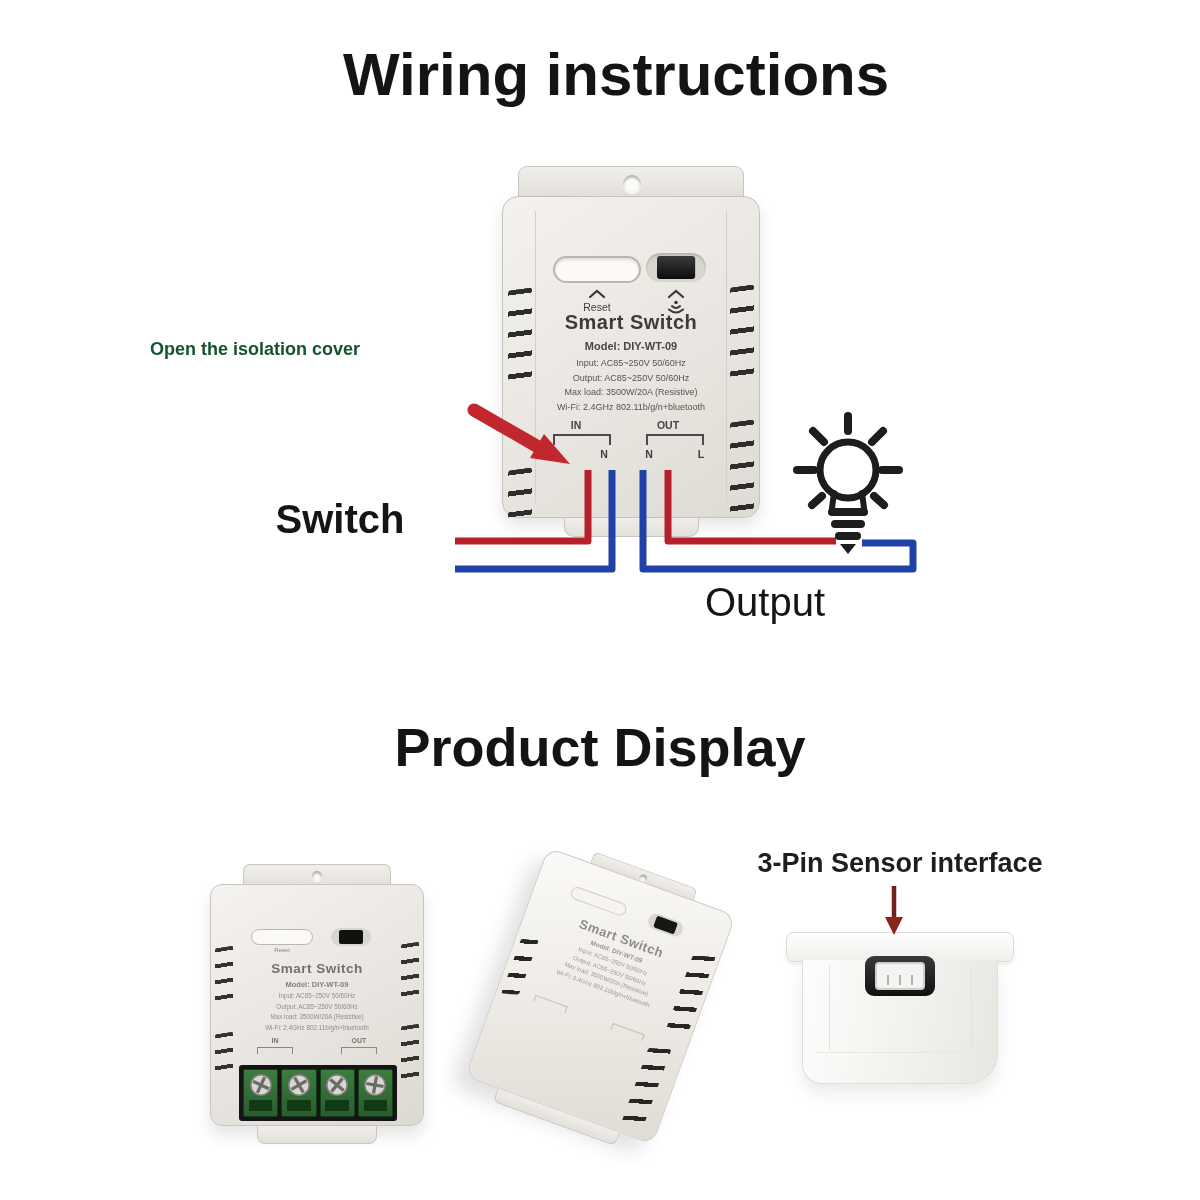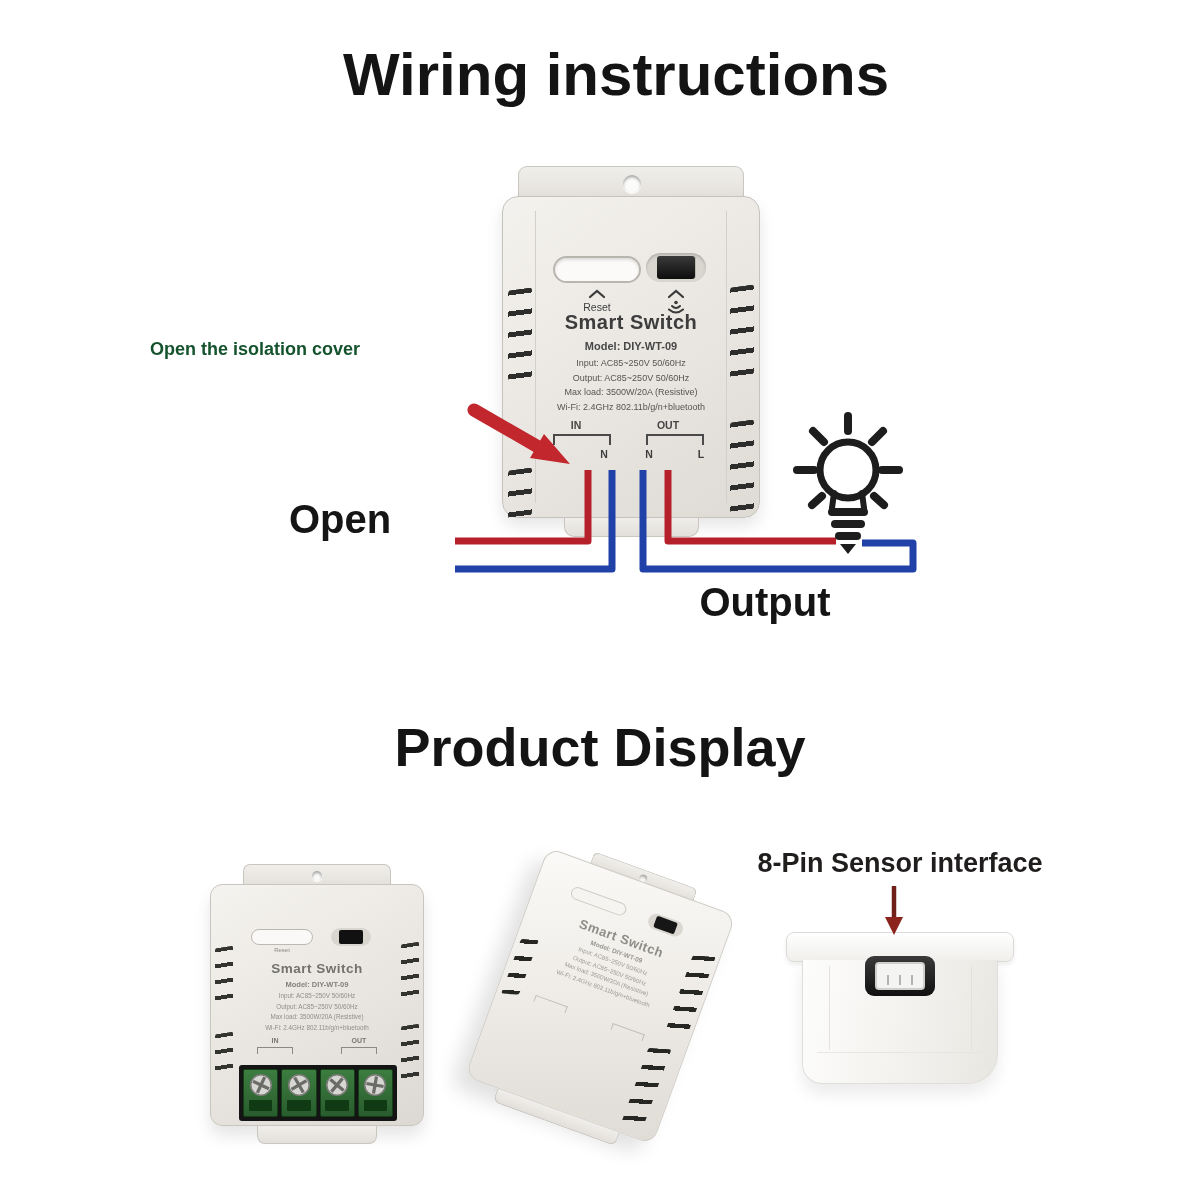--- a/index.html
+++ b/index.html
@@ -10,21 +10,21 @@
   
   .h-title{position:absolute;left:0;width:1200px;text-align:center;font-weight:bold;color:#141414;margin:0;}
   #wiring-title{top:40px;font-size:60px;letter-spacing:0px;margin-left:16px;}
   #product-title{top:716px;font-size:54px;}
   
   .annotation{position:absolute;left:150px;top:338px;width:360px;text-align:left;
     font-size:18px;font-weight:bold;color:#14532d;line-height:1.26;}
   .input-label{position:absolute;left:218px;top:496px;width:244px;text-align:center;
     font-size:40px;font-weight:bold;color:#151515;line-height:1.18;}
   .output-label{position:absolute;left:660px;top:580px;width:210px;text-align:center;
-    font-size:40px;font-weight:bold;color:#151515;}
+    font-size:40px;font-weight:normal;color:#151515;}
   .sensor-label{position:absolute;left:755px;top:848px;width:290px;text-align:center;
     font-size:27px;font-weight:bold;color:#201d1d;}
   
   .device-main{position:absolute;left:502px;top:166px;width:258px;height:372px;z-index:2;}
   .tab{position:absolute;background:linear-gradient(#f0eeea,#e3e0db);border:1px solid #c9c6c0;box-sizing:border-box;}
   .device-main .tab-top{left:16px;top:0;width:226px;height:34px;border-radius:9px 9px 0 0;border-bottom:none;}
   .hole{position:absolute;border-radius:50%;background:#fbfbfa;box-shadow:inset 0 2px 3px rgba(0,0,0,.35),0 1px 0 #fff;}
   .device-main .hole{left:104px;top:8px;width:18px;height:18px;}
   .device-main .body{position:absolute;left:0;top:30px;width:258px;height:322px;border-radius:16px;
     background:linear-gradient(145deg,#f4f2ee 0%,#e9e6e1 55%,#dedbd5 100%);
@@ -217,21 +217,21 @@
     <rect x="43" y="112" width="34" height="8" rx="4"></rect>
     <rect x="47" y="124" width="26" height="8" rx="4"></rect>
     <path d="M52 136 h16 l-8 10 z"></path>
   </g>
 </svg>
 
 <div class="annotation">
   <div>Open the isolation cover</div>
 </div>
 <div class="input-label">
-  <div>Open</div>
+  <div>Switch</div>
 </div>
 <div class="output-label">Output</div>
 
 <h2 class="h-title" id="product-title">Product Display</h2>
 
 <div class="device-sm">
   <div class="tab tab-top">
     <div class="hole"></div>
   </div>
   <div class="body">
@@ -311,21 +311,21 @@
         <div>Max load: 3500W/20A (Resistive)</div>
         <div>Wi-Fi: 2.4GHz 802.11b/g/n+bluetooth</div>
       </div>
       <div class="brk-t bt1"></div>
       <div class="brk-t bt2"></div>
     </div>
     <div class="tab tab-bottom"></div>
   </div>
 </div>
 
-<div class="sensor-label">8-Pin Sensor interface</div>
+<div class="sensor-label">3-Pin Sensor interface</div>
 <svg class="sensor-arrow" viewBox="0 0 32 54">
   <line x1="16" y1="2" x2="16" y2="34" stroke="#71201a" stroke-width="4.5"></line>
   <polygon points="16,51 7,33 25,33" fill="#8a241c"></polygon>
 </svg>
 <div class="box">
   <div class="flange"></div>
   <div class="bbody">
     <div class="vseam vs1"></div>
     <div class="vseam vs2"></div>
     <div class="hseam"></div>

